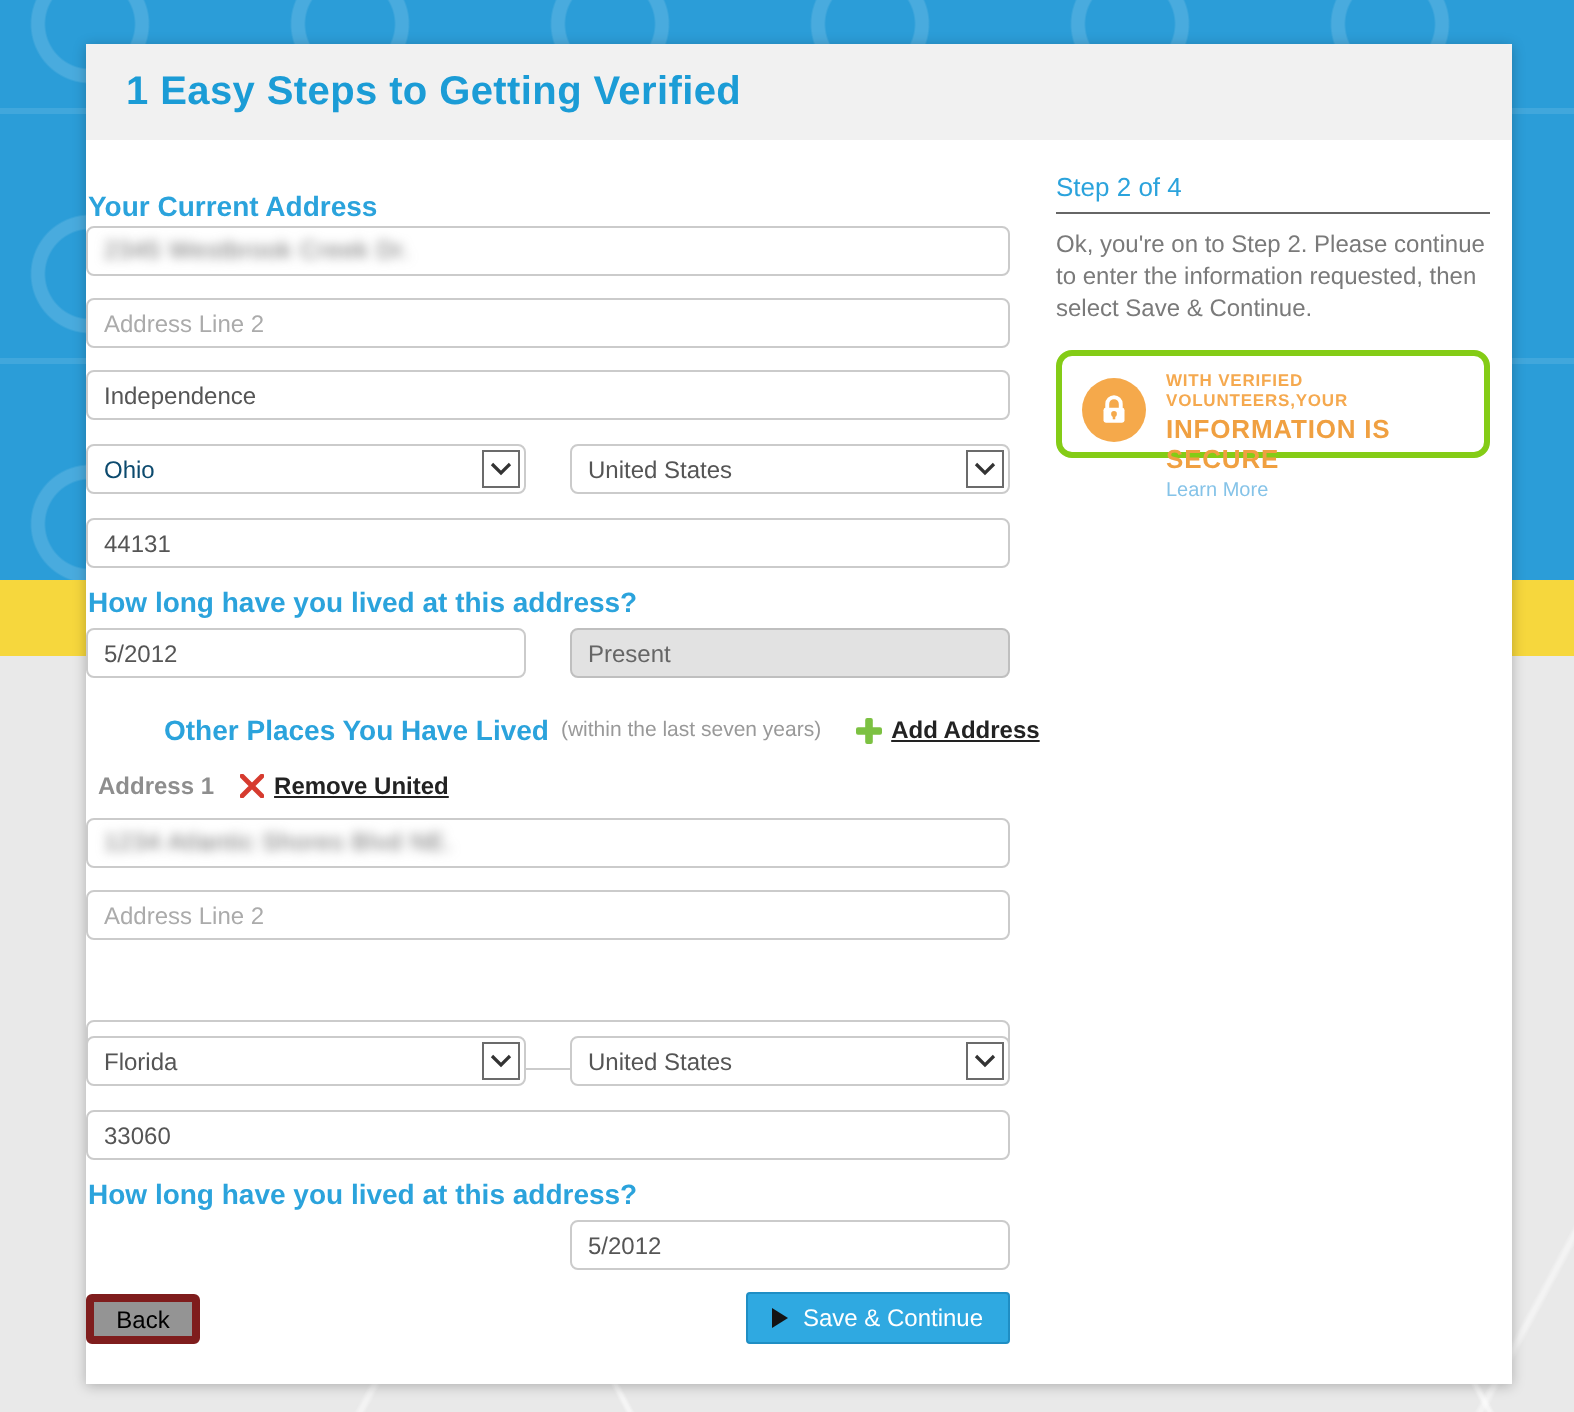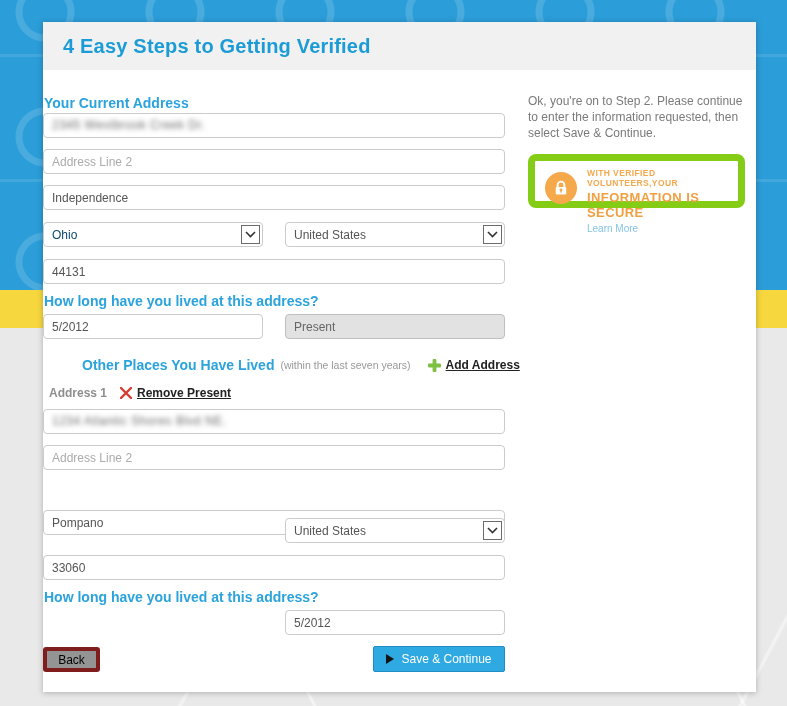--- a/index.html
+++ b/index.html
@@ -87,21 +87,21 @@
   }
 
   
   .sidebar { position:absolute; left:485px; top:64px; width:217px; }
   .step-heading {
     font-size:13px; color:#2BA3DC; padding-bottom:5px; border-bottom:1px solid #666;
   }
   .step-text { font-size:12px; color:#7A7A7A; line-height:16px; margin-top:7px; }
   .secure-box {
     margin-top:13px; width:217px; height:54px;
-    border:7px solid #84cc16; border-radius:8px; background:#fff;
+    border:3px solid #84cc16; border-radius:8px; background:#fff;
     position:relative;
   }
   .lock-circle {
     position:absolute; left:10px; top:11px; width:32px; height:32px; border-radius:50%;
     background:#F5A94B; display:flex; align-items:center; justify-content:center;
   }
   .secure-text { position:absolute; left:52px; top:7px; }
   .secure-l1 { font-size:8.5px; font-weight:bold; letter-spacing:0.4px; color:#F5A94F; }
   .secure-l2 { font-size:13px; font-weight:bold; letter-spacing:0.4px; color:#F0A041; margin-top:2px; }
   .learn-more { font-size:10px; color:#85C3E8; margin-top:3px; cursor:pointer; }
@@ -109,21 +109,21 @@
 </head>
 <body>
 
 <div class="bg-blue"></div>
 <div class="bg-yellow"></div>
 <div class="bg-gray"></div>
 
 <div class="card">
 
   <div class="card-header">
-    <div class="card-title">4 Easy Steps to Getting Verified</div>
+    <div class="card-title">1 Easy Steps to Getting Verified</div>
   </div>
 
   <div class="h2" style="top:73px">Your Current Address</div>
 
   <div class="inp-box" style="top:91px">
     <span class="blurred">2345 Westbrook Creek Dr.</span>
   </div>
 
   <input class="inp" style="top: 127px;" placeholder="Address Line 2">
 
@@ -168,32 +168,40 @@
   </div>
 
   <div class="row-flex" style="top:363px; left:6px; height:16px;">
     <span class="addr-label">Address 1</span>
     <span class="lnk" style="margin-left:13px">
       <span class="ic">
         <svg width="12" height="12" viewBox="0 0 12 12">
             <path d="M1 1 L11 11 M11 1 L1 11" stroke="#D63B2F" stroke-width="2.4" stroke-linecap="round"></path>
           </svg>
       </span>
-      <span>Remove Present</span>
+      <span>Remove United</span>
     </span>
   </div>
 
   <div class="inp-box" style="top:387px">
     <span class="blurred">1234 Atlantic Shores Blvd NE.</span>
   </div>
 
   <input class="inp" style="top: 423px;" placeholder="Address Line 2">
 
   <input class="inp" style="top: 472px; margin-top: 16px;" value="Pompano">
 
+  <div class="sel" style="left:0; top:496px">
+    <span>Florida</span>
+    <span class="arrow">
+      <svg width="11" height="7" viewBox="0 0 11 7">
+          <polyline points="1,1 5.5,5.5 10,1" fill="none" stroke="#333" stroke-width="1.6"></polyline>
+        </svg>
+    </span>
+  </div>
   <div class="sel" style="left:242px; top:496px">
     <span>United States</span>
     <span class="arrow">
       <svg width="11" height="7" viewBox="0 0 11 7">
           <polyline points="1,1 5.5,5.5 10,1" fill="none" stroke="#333" stroke-width="1.6"></polyline>
         </svg>
     </span>
   </div>
 
   <input class="inp" style="top: 533px;" value="33060">
@@ -206,20 +214,21 @@
   <button class="btn-save">
     <span style="display:inline-flex">
       <svg width="8" height="10" viewBox="0 0 8 10">
           <polygon points="0,0 8,5 0,10" fill="#141414"></polygon>
         </svg>
     </span>
     <span>Save &amp; Continue</span>
   </button>
 
   <div class="sidebar">
+    <div class="step-heading">Step 2 of 4</div>
     <div class="step-text">Ok, you're on to Step 2. Please continue to enter the information requested, then select Save &amp; Continue.</div>
     <div class="secure-box">
       <div class="lock-circle">
         <svg width="18" height="18" viewBox="0 0 24 24">
           <path d="M7.5 11 V8 a4.5 4.5 0 0 1 9 0 v3" stroke="#fff" stroke-width="2.6" fill="none"></path>
           <rect x="5" y="10.5" width="14" height="10" rx="1.6" fill="#fff"></rect>
           <circle cx="12" cy="14.6" r="1.9" fill="#F5A94B"></circle>
           <rect x="11.15" y="15" width="1.7" height="3.2" fill="#F5A94B"></rect>
         </svg>
       </div>

